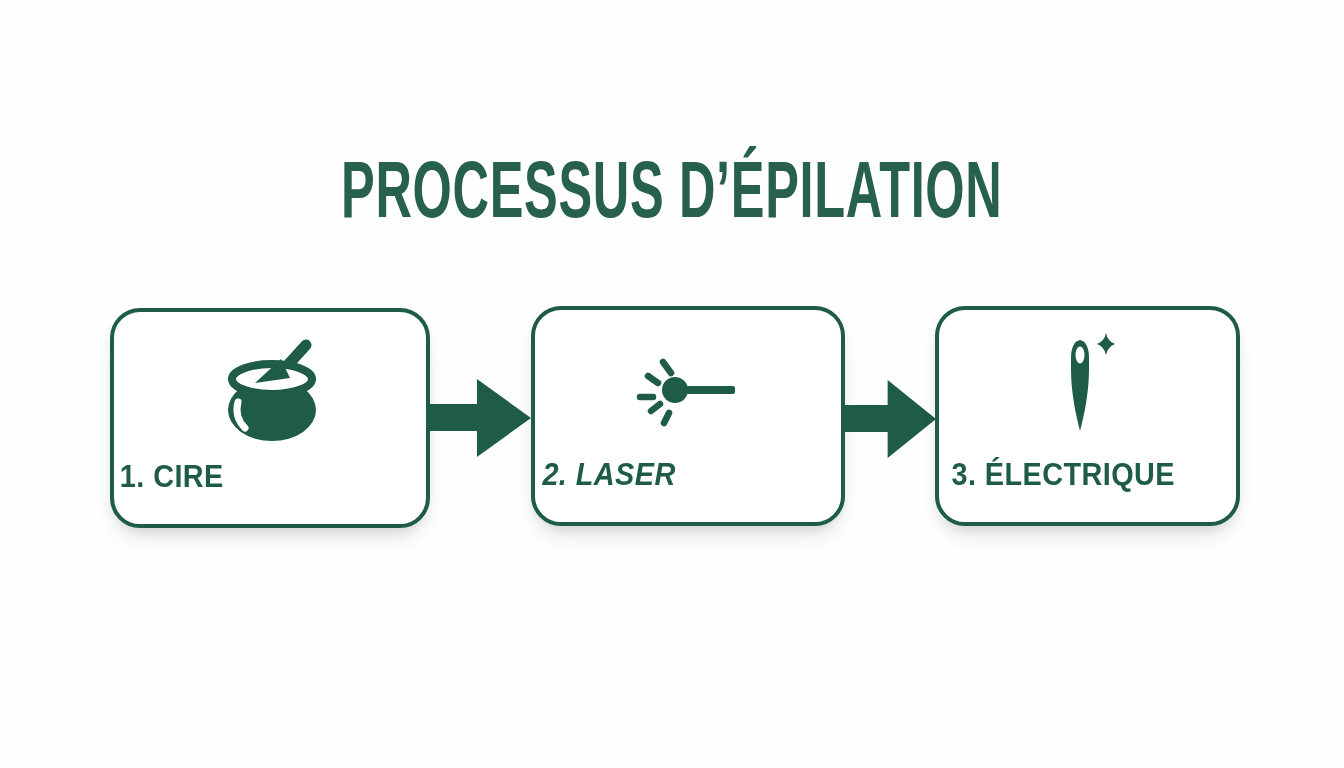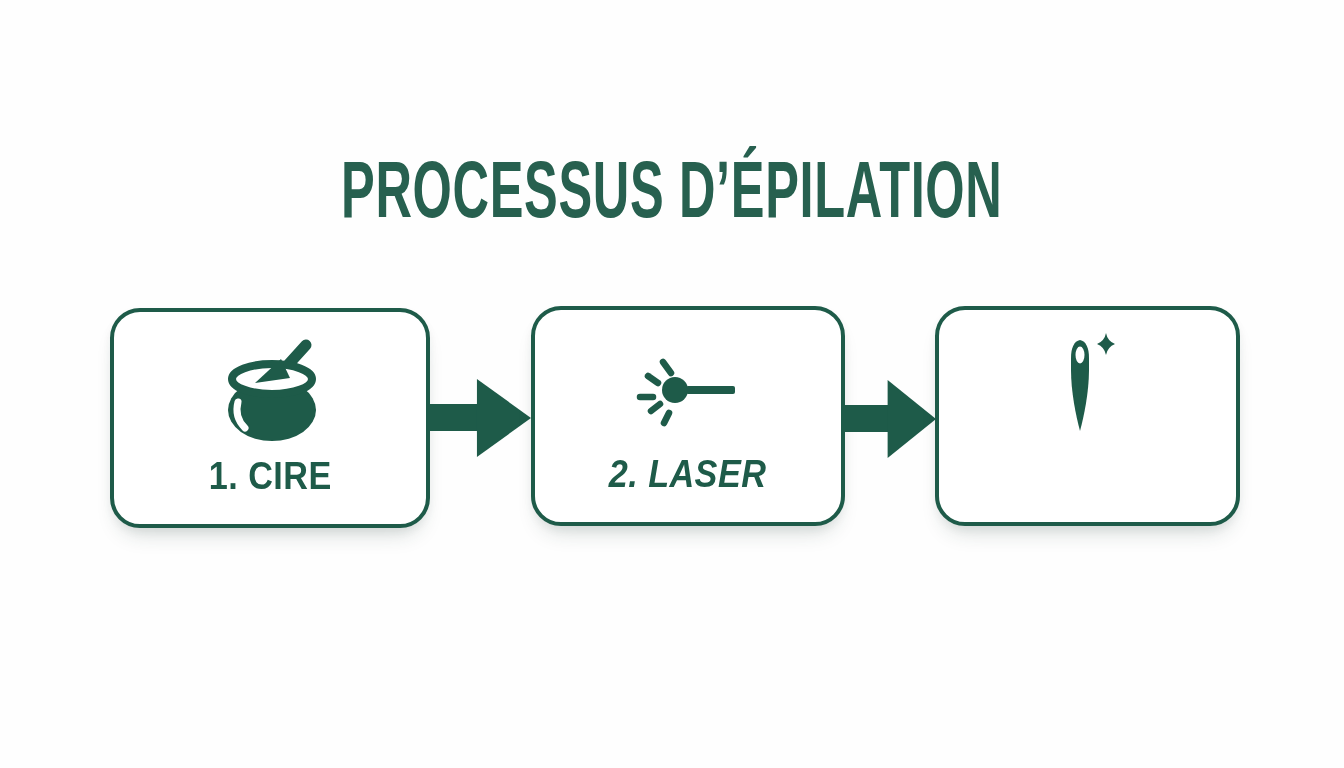--- a/index.html
+++ b/index.html
@@ -46,23 +46,23 @@
   }
   .step-box.b1{left:110px;top:308px;width:320px;}
   .step-box.b2{left:531px;top:306px;width:314px;font-style:italic;}
   .step-box.b3{left:935px;top:306px;width:305px;}
   .icon-wrap{position:absolute;color:var(--accent-green);line-height:0;}
   .b1 .icon-wrap{left:103px;top:20px;}
   .b2 .icon-wrap{left:97px;top:47px;}
   .b3 .icon-wrap{left:111px;top:22px;}
   .step-label{
     position:absolute;left:0;top:144px;width:100%;
-    text-align:center;
+    text-align:left;
     color:var(--accent-green);
-    font-size:38px;
+    font-size:32px;
     font-weight:bold;
     line-height:40px;
     white-space:nowrap;
   }
   .step-label .squeeze{
     display:inline-block;
     letter-spacing:0.5px;
     transform:scaleX(0.9);
     transform-origin:center;
   }
@@ -123,15 +123,16 @@
   </span>
 
   <div class="step-box b3">
     <span class="icon-wrap">
       <svg width="80" height="112" viewBox="0 0 80 112" xmlns="http://www.w3.org/2000/svg">
         <path d="M 30,8 C 24,9 21,16 21,26 L 21,38 C 21,60 26,84 30,99 C 34,84 39,60 39,38 L 39,26 C 39,16 36,9 30,8 Z" fill="currentColor"></path>
         <ellipse cx="30" cy="23" rx="4.5" ry="8.5" fill="#ffffff"></ellipse>
         <path d="M 56,1 Q 57.5,9 65,12 Q 57.5,15 56,23 Q 54.5,15 47,12 Q 54.5,9 56,1 Z" fill="currentColor"></path>
       </svg>
     </span>
+    <div class="step-label"><span class="squeeze">3. ÉLECTRIQUE</span></div>
   </div>
 
 </div>
 
 </body></html>

